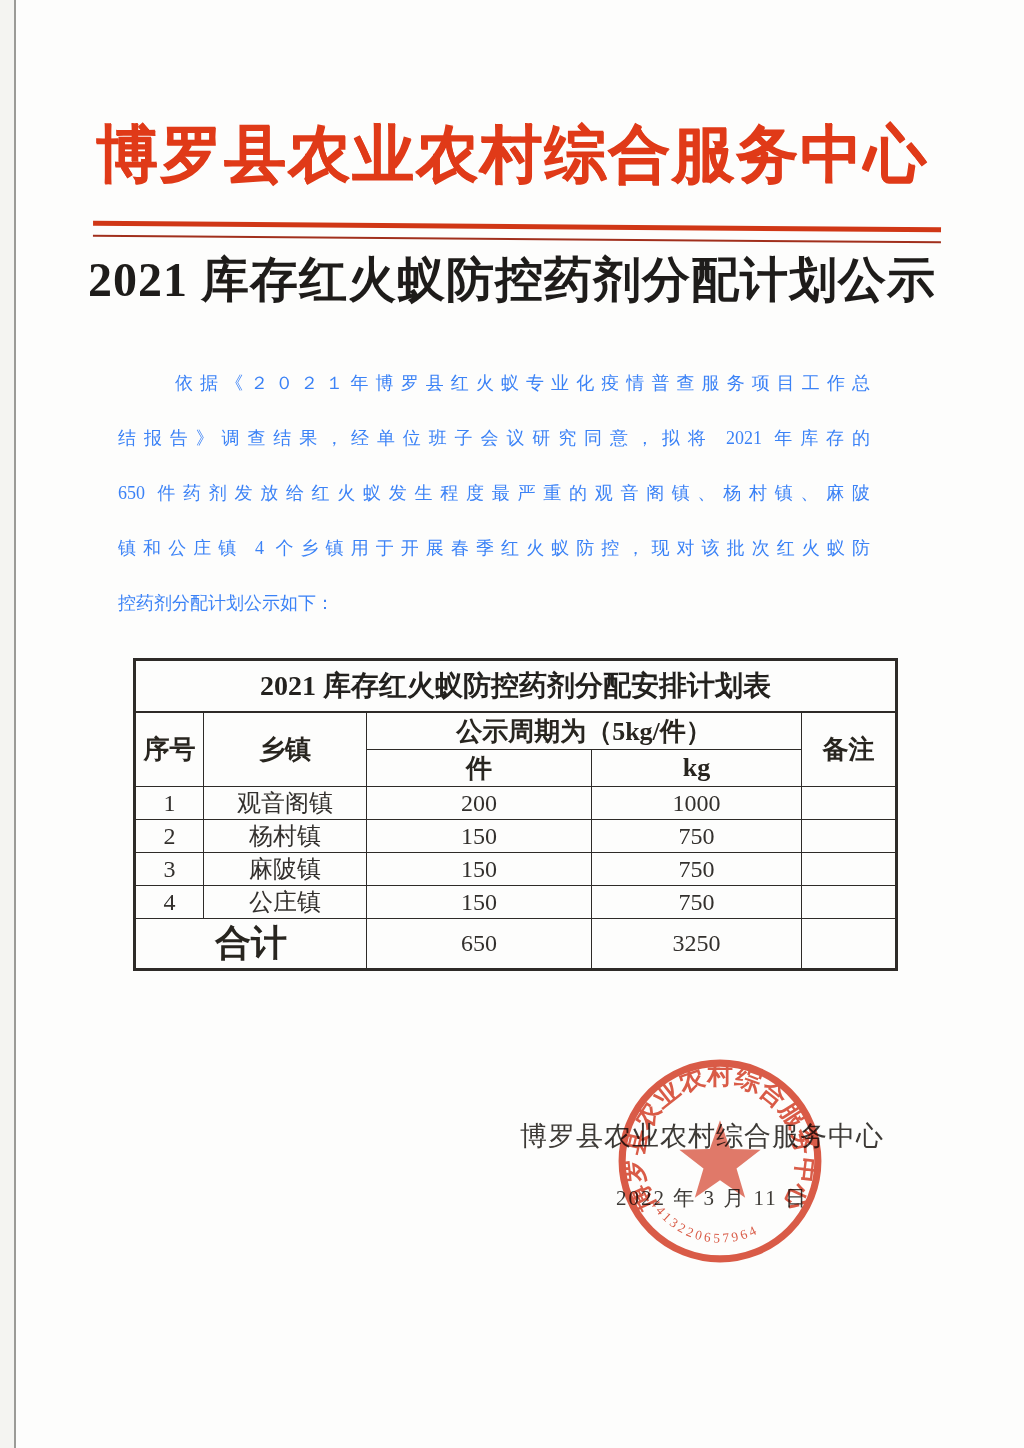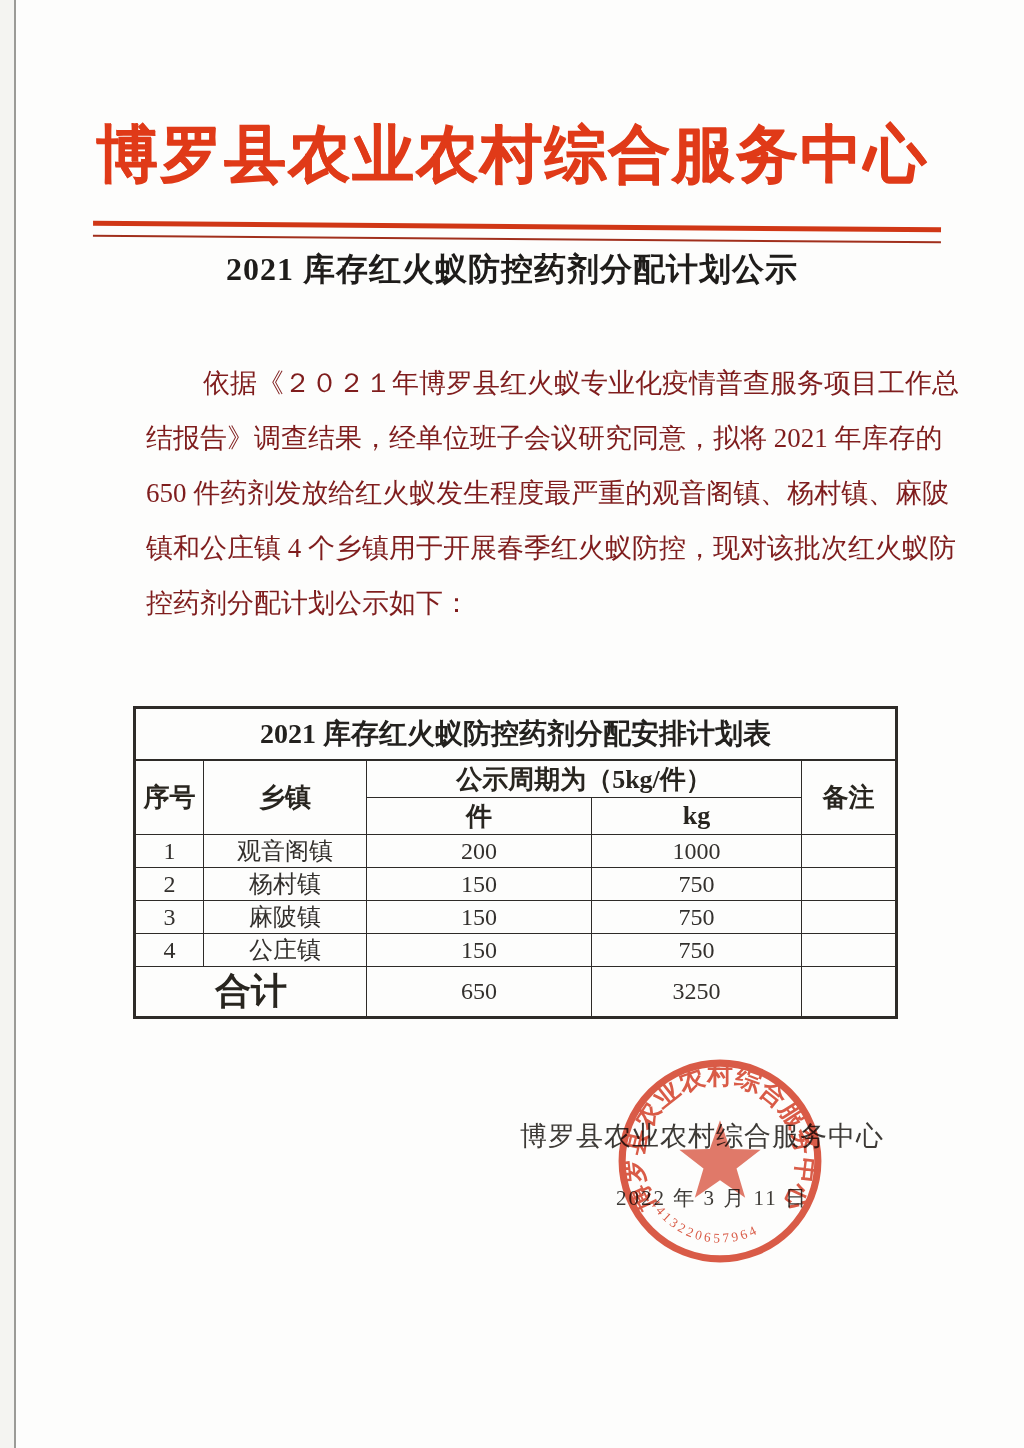--- a/index.html
+++ b/index.html
@@ -36,45 +36,44 @@
   .rule-wrap {
     position: absolute; left: 93px; top: 224px; width: 848px;
     transform: rotate(0.45deg);
   }
   .rule-thick { height: 5px; background: var(--rule_red); }
   .rule-thin { height: 2px; margin-top: 9px; background: var(--rule_dark_red); }
   
   .doc-title {
     position: absolute; left: 0; top: 248px; width: 1024px;
     margin: 0; text-align: center;
-    font-size: 32px; font-weight: 700; color: #1e1c1a;
+    font-size: 48px; font-weight: 700; color: #1e1c1a;
     letter-spacing: 1px;
   }
   
   .para {
-    position: absolute; left: 146px; width: 752px;
-    font-size: 27px; color: #7f1d1d;
+    position: absolute; left: 118px; width: 752px;
+    font-size: 18px; color: #3b82f6;
   }
   .para .line {
     height: 55px; line-height: 55px;
     text-align: justify; text-align-last: justify;
     white-space: nowrap;
   }
   .para .line:first-of-type { text-indent: 57px; }
   .para .line:last-of-type { text-align-last: left; }
   .para1 { top: 356px; }
   .para2 { top: 948px; }
   
   .alloc-table {
     position: absolute; left: 133px; top: 658px; width: 762px;
     border-collapse: collapse;
     border: 3px solid #2e2b28;
     font-size: 24px; color: #33302d;
     table-layout: fixed;
-    margin-top: 48px;
   }
   .alloc-table td {
     border: 1.5px solid #2e2b28;
     text-align: center; vertical-align: middle;
     padding: 0; overflow: hidden;
   }
   .alloc-table .t-title td {
     height: 50px; font-size: 28px; font-weight: 700; color: #23211e;
     border-bottom: 2px solid #2e2b28;
   }

